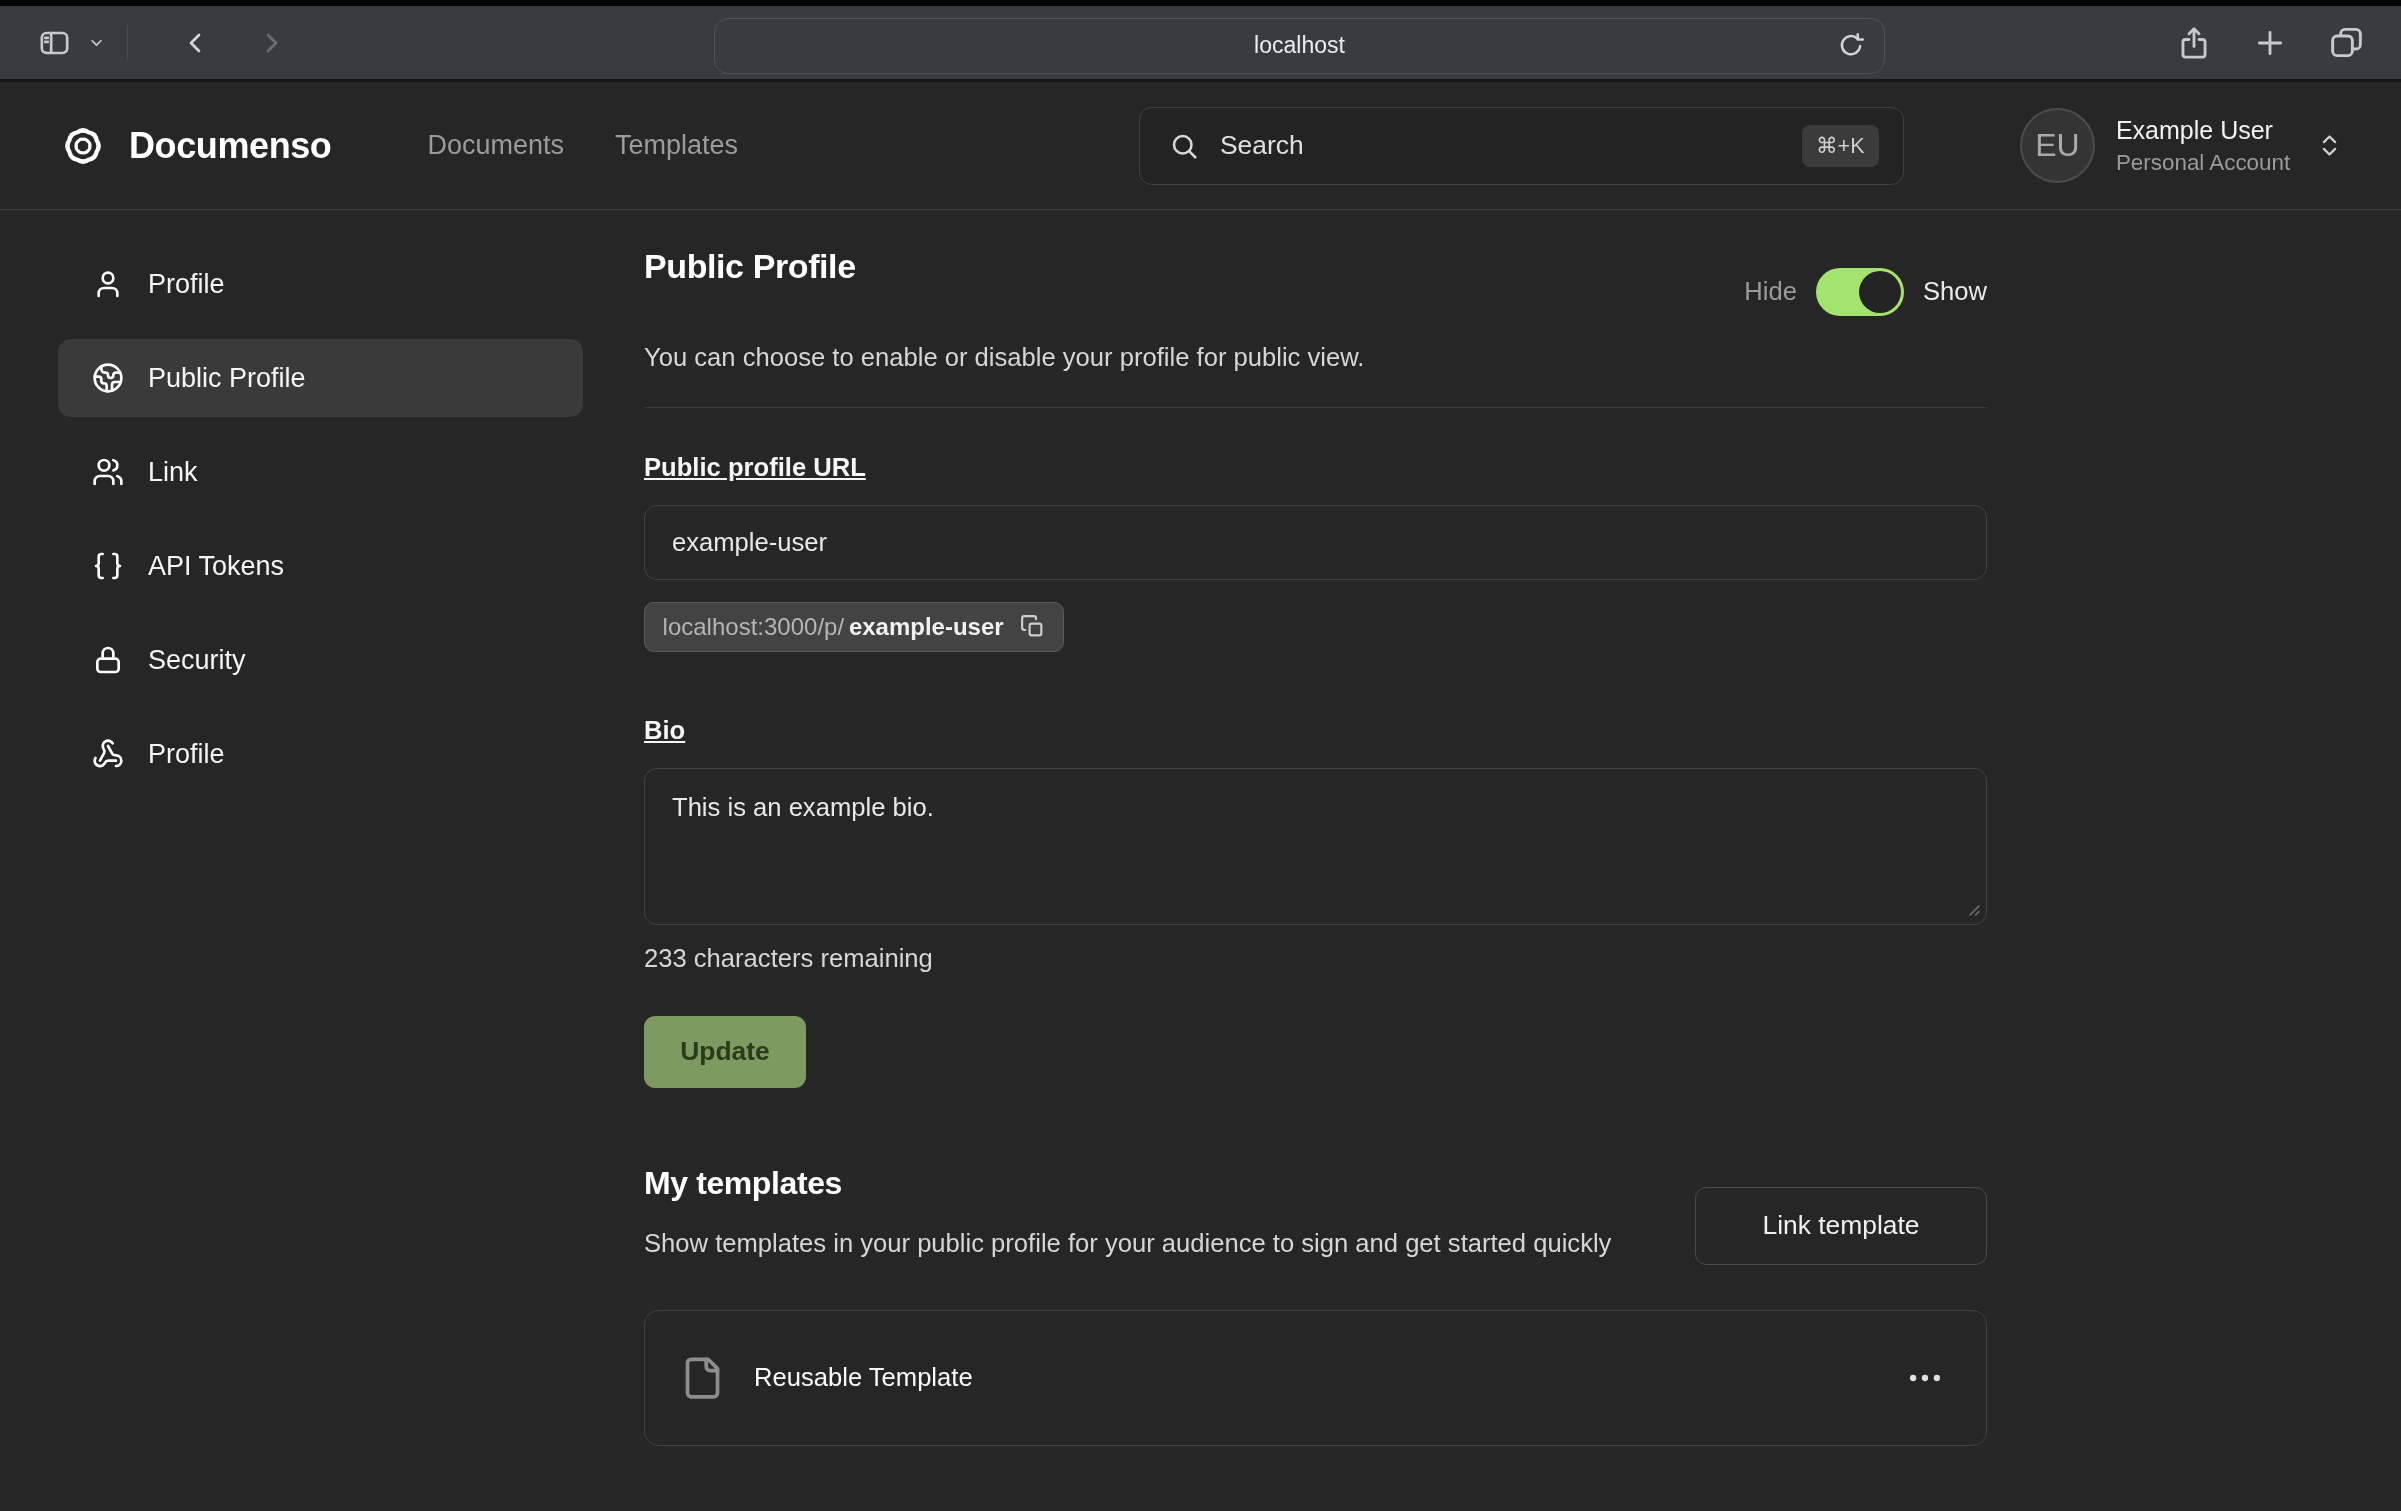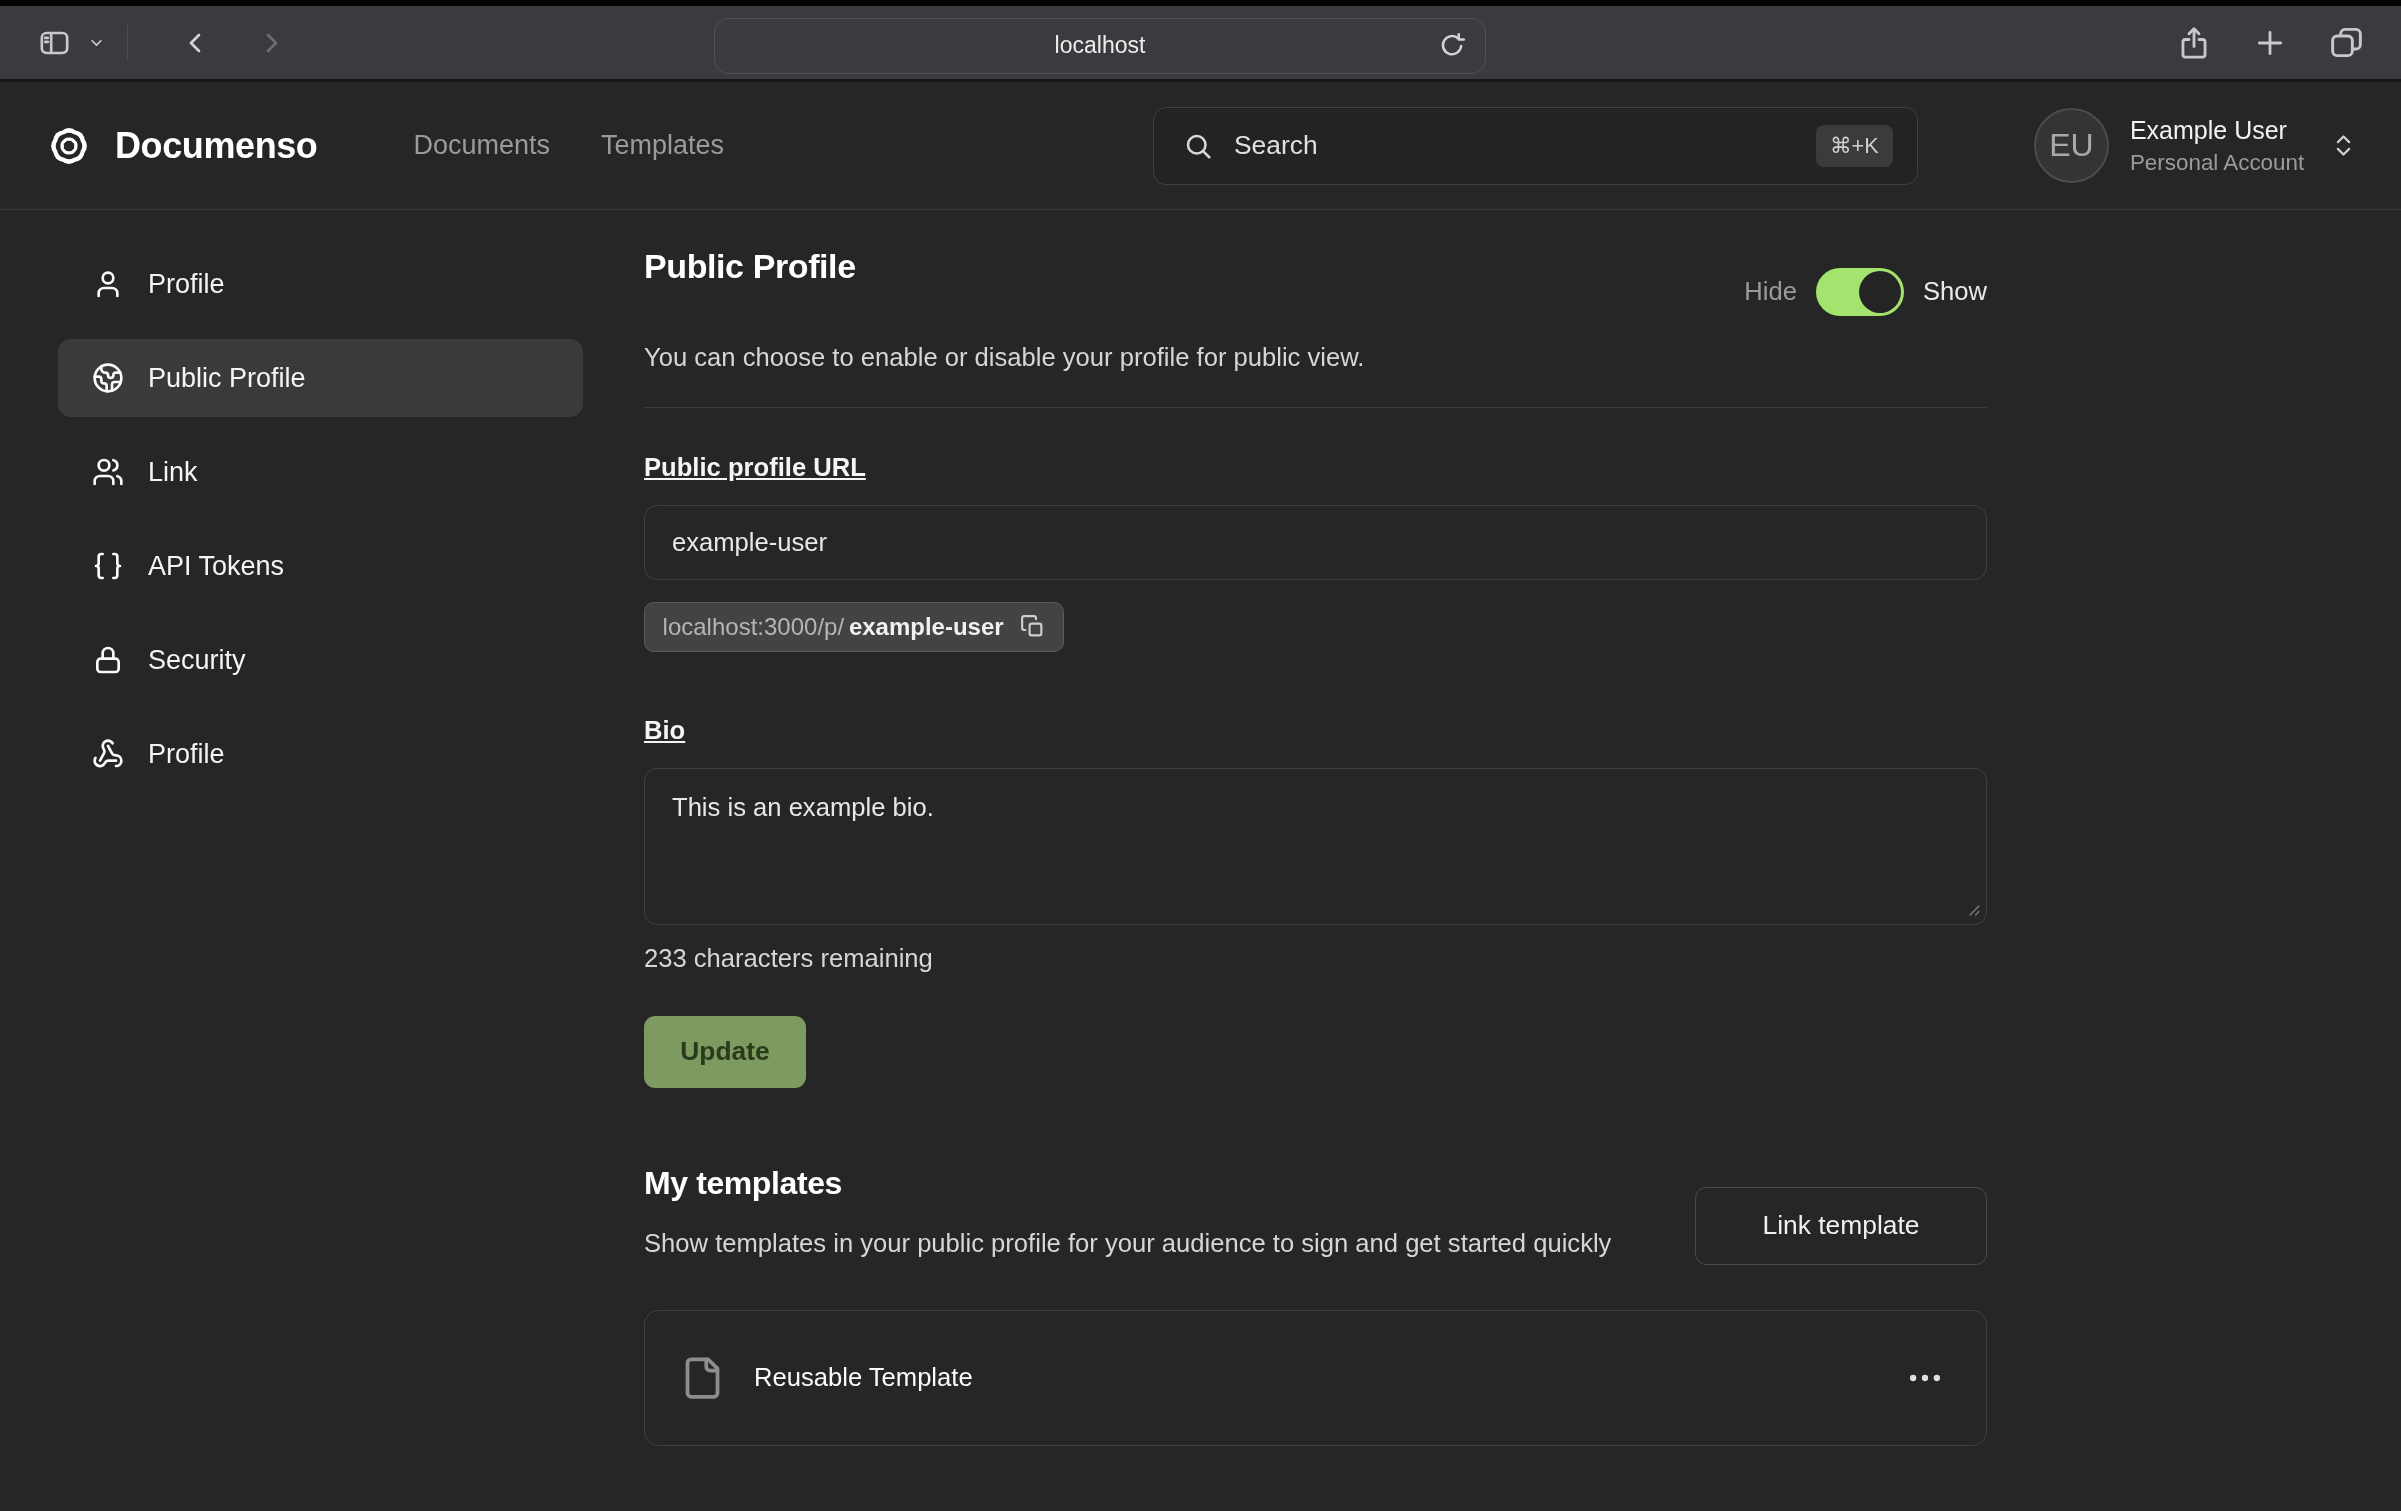--- a/index.html
+++ b/index.html
@@ -20,32 +20,32 @@
     border-bottom:3.2px solid #161616;
     display:flex; align-items:center; padding:0 37px;
     color:#c9c9cb;
   }
   .chrome-left { display:flex; align-items:center; gap:14.4px; }
   .chrome-sep { width:1.6px; height:35px; background:#4b4c4f; margin:0 4.8px; }
   .chrome-btn { display:flex; align-items:center; justify-content:center; }
   .nav-back { color:#d4d4d6; margin-left:32px; }
   .nav-fwd { color:#6d6e71; margin-left:30px; }
   .url-bar {
-    position:absolute; left:714px; top:11.2px; width:772px; height:56px;
+    position:absolute; left:714px; top:11.2px; width:1171px; height:56px;
     border:1.6px solid #505153; border-radius:14.4px;
     display:flex; align-items:center; justify-content:center;
     color:#ededed; font-size:23px;
   }
   .url-refresh { position:absolute; right:17.6px; top:12px; color:#d2d2d4; }
   .chrome-right { margin-left:auto; display:flex; align-items:center; gap:42px; }
 
   
   .app-header {
     height:128px; background:#262626; border-bottom:1.6px solid #3a3a3a;
-    display:flex; align-items:center; padding:0 44px;
+    display:flex; align-items:center; padding:0 58px;
   }
   .brand { display:flex; align-items:center; gap:21px; cursor:pointer; }
   .brand-name { font-size:36px; font-weight:700; color:#fff; letter-spacing:-0.4px; }
   .top-nav { display:flex; gap:51px; margin-left:96px; }
   .top-nav-link { font-size:27px; color:#9b9b9b; cursor:pointer; }
   .search {
     margin-left:auto; width:765px; height:78px;
     border:1.6px solid #414141; background:#232323; border-radius:12.8px;
     display:flex; align-items:center; padding:0 24px 0 29px; gap:21px;
     color:#d9d9d9;

